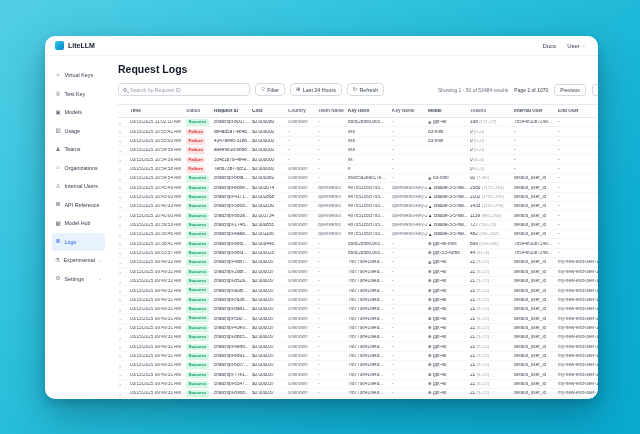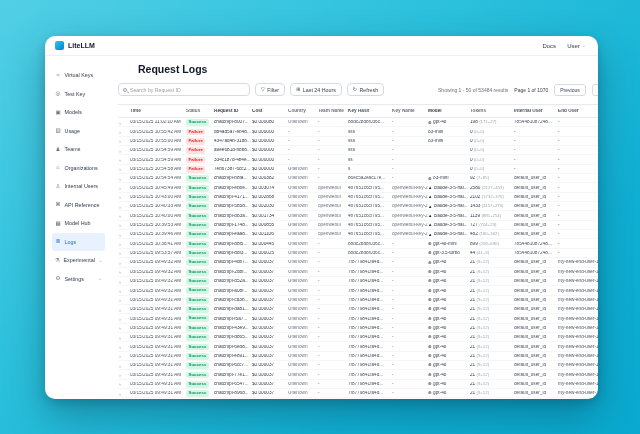--- a/index.html
+++ b/index.html
@@ -22,21 +22,21 @@
   .body-row { display:flex; height:342px; }
   .sidebar { width:64px; flex-shrink:0; padding:10px 4px 0 7px; }
   .side-item { height:18.5px; display:flex; align-items:center; gap:3.5px;
                padding:0 3px; border-radius:3px; color:#374151; cursor:pointer; }
   .side-item .sicon { font-size:5.5px; color:#6b7280; width:6px; text-align:center; line-height:1; }
   .side-item .slabel { font-size:5.4px; white-space:nowrap; }
   .side-item.active { background:#e8f2fe; color:#2563eb; }
   .side-item.active .sicon { color:#2563eb; }
   .side-item .schev { margin-left:auto; font-size:5px; color:#9ca3af; line-height:1; }
   .main { flex:1; padding:7px 0 0 9px; overflow:hidden; }
-  .page-title { font-size:10.5px; font-weight:700; color:#111827;margin-left:20px; }
+  .page-title { font-size:10.5px; font-weight:700; color:#111827; }
   
   .filter-row { margin-top:8px; display:flex; align-items:center; gap:5px; white-space:nowrap; }
   .search-box { width:132px; height:13px; border:1px solid #d7dbe1; border-radius:4px;
                 display:flex; align-items:center; padding:0 4px; gap:3px; background:#fff; }
   .mag { width:4px; height:4px; border:0.9px solid #9aa1ab; border-radius:50%; position:relative; flex-shrink:0; }
   .mag::after { content:""; position:absolute; left:3px; top:3.4px; width:2.4px; height:0.9px;
                 background:#9aa1ab; transform:rotate(45deg); }
   .search-box input { border:none; outline:none; width:100%; font-size:5.2px;
                       font-family:inherit; color:#374151; background:transparent; }
   .search-box input::placeholder { color:#9aa1ab; }

